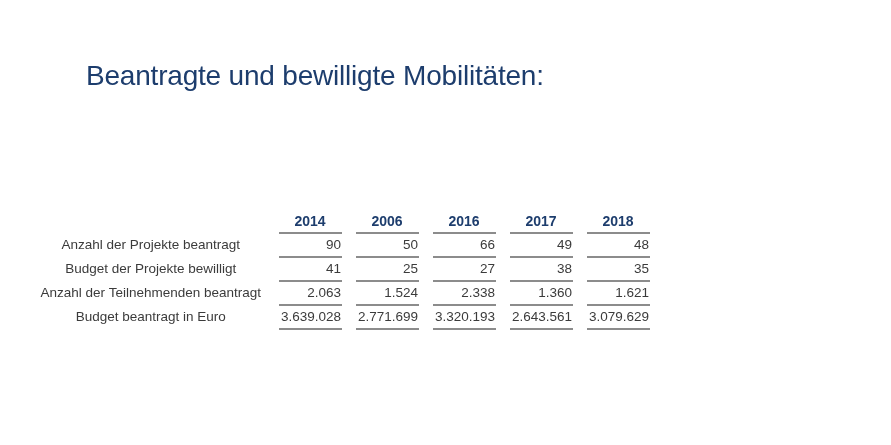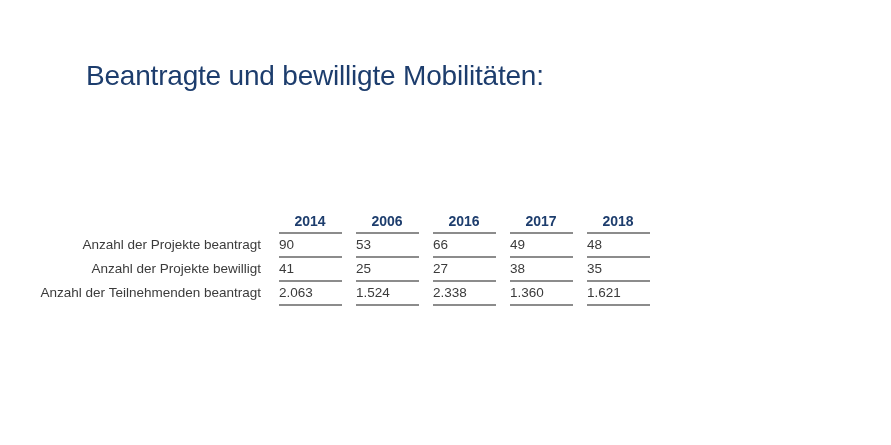--- a/index.html
+++ b/index.html
@@ -41,30 +41,30 @@
     font-weight: 700;
     color: var(--header-blue, #1d3d6d);
     text-align: center;
     padding: 0 1px 3px 0;
     border-bottom: 2px solid var(--rule-gray, #8c8c8c);
     margin-top: 20px;
   }
   table.datatable td.rowlabel {
     font-size: 13.5px;
     color: var(--body-text, #3b3b3b);
-    text-align: right;
+    text-align: center;
     white-space: nowrap;
     padding: 3px 4px 4px 0;
     border-bottom: 2px solid transparent;
   }
   table.datatable td.val {
     width: 62px;
     font-size: 13.5px;
     color: var(--body-text, #3b3b3b);
-    text-align: left;
+    text-align: right;
     padding: 3px 1px 4px 0;
     border-bottom: 2px solid var(--rule-gray, #8c8c8c);
     margin-left: 11px;
   }
   th.corner {
     border-bottom: 2px solid transparent;
   }
 </style>
 </head>
 <body>
@@ -83,37 +83,45 @@
             <th class="year">2006</th>
             <th class="year">2016</th>
             <th class="year">2017</th>
             <th class="year">2018</th>
           </tr>
       </thead>
       <tbody>
           <tr>
             <td class="rowlabel">Anzahl der Projekte beantragt</td>
             <td class="val">90</td>
-            <td class="val">53</td>
+            <td class="val">50</td>
             <td class="val">66</td>
             <td class="val">49</td>
             <td class="val">48</td>
           </tr>
           <tr>
-            <td class="rowlabel">Anzahl der Projekte bewilligt</td>
+            <td class="rowlabel">Budget der Projekte bewilligt</td>
             <td class="val">41</td>
             <td class="val">25</td>
             <td class="val">27</td>
             <td class="val">38</td>
             <td class="val">35</td>
           </tr>
           <tr>
             <td class="rowlabel">Anzahl der Teilnehmenden  beantragt</td>
             <td class="val">2.063</td>
             <td class="val">1.524</td>
             <td class="val">2.338</td>
             <td class="val">1.360</td>
             <td class="val">1.621</td>
           </tr>
+          <tr>
+            <td class="rowlabel">Budget beantragt in Euro</td>
+            <td class="val">3.639.028</td>
+            <td class="val">2.771.699</td>
+            <td class="val">3.320.193</td>
+            <td class="val">2.643.561</td>
+            <td class="val">3.079.629</td>
+          </tr>
         </tbody>
     </table>
   </div>
 </div>
 
 </body></html>

